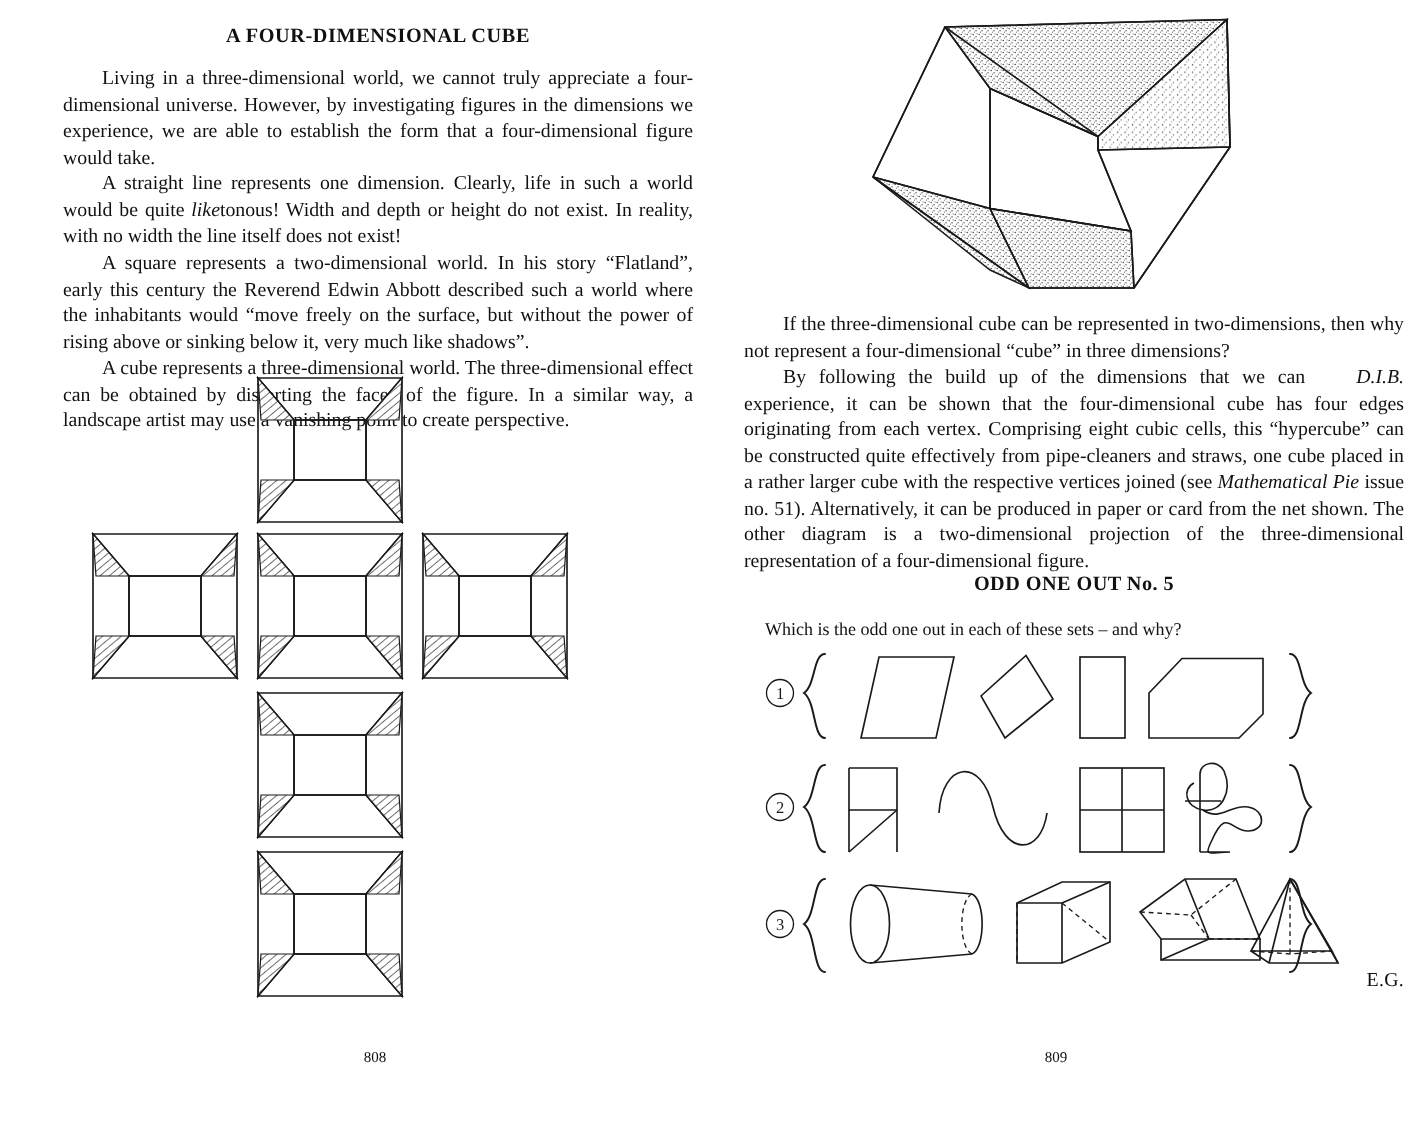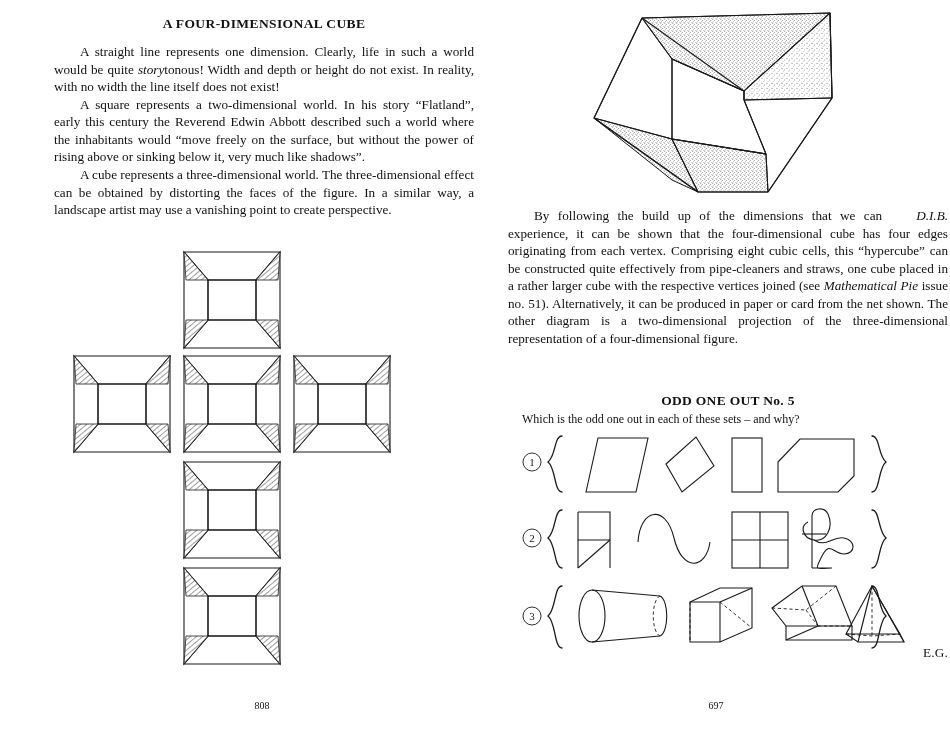--- a/index.html
+++ b/index.html
@@ -11,21 +11,21 @@
     width: 950px;
     height: 752px;
     position: relative;
     overflow: hidden;
     font-family: "Liberation Serif", "DejaVu Serif", serif;
     color: #111111;
   }
 
   .page {
     position: absolute;
-    top: 0; left: 16px;
+    top: 0; left: 4px;
     width: 911px;
     height: 752px;
   }
 
   
   .col-left {
     position: absolute;
     left: 38px;
     top: 16px;
     width: 420px;
@@ -44,21 +44,21 @@
     text-align: center;
     letter-spacing: 0.4px;
     margin: 0 0 11px 0;
     line-height: 1.2;
   }
   .section-title {
     font-size: 13.5px;
     font-weight: bold;
     text-align: center;
     letter-spacing: 0.3px;
-    margin: 12px;
+    margin: 0;
     line-height: 1.2;
   }
   p.body {
     font-size: 13.2px;
     line-height: 1.33;
     text-align: justify;
     text-justify: inter-word;
     margin: 0;
     text-indent: 26px;
     hyphens: manual;
@@ -109,31 +109,33 @@
 </style>
 </head>
 <body>
 
 <div class="page">
 
   <div class="col-left">
 
     <h1 class="article-title">A FOUR-DIMENSIONAL CUBE</h1>
 
-
-    <p class="body">A straight line represents one dimension. Clearly, life in such a world would be quite <span class="ital">story</span>tonous! Width and depth or height do not exist. In reality, with no width the line itself does not exist!</p>
+    <p class="body"><span>Living in a three-dimensional world, we cannot truly appreciate a four-dimensional universe. However, by investigating figures in the dimensions we experience, we are able to establish the form that a four-dimensional figure would take.</span></p>
+
+    <p class="body">A straight line represents one dimension. Clearly, life in such a world would be quite <span class="ital">like</span>tonous! Width and depth or height do not exist. In reality, with no width the line itself does not exist!</p>
 
     <p class="body"><span>A square represents a two-dimensional world. In his story “Flatland”, early this century the Reverend Edwin Abbott described such a world where the inhabitants would “move freely on the surface, but without the power of rising above or sinking below it, very much like shadows”.</span></p>
 
     <p class="body"><span>A cube represents a three-dimensional world. The three-dimensional effect can be obtained by distorting the faces of the figure. In a similar way, a landscape artist may use a vanishing point to create perspective.</span></p>
   </div>
 
   <div class="col-right">
 
     <div style="position:absolute; left:0; top:207px; width:440px;">
+      <p class="body"><span>If the three-dimensional cube can be represented in two-dimensions, then why not represent a four-dimensional “cube” in three dimensions?</span></p>
 
       <p class="body"><span class="sig-inline">D.I.B.</span>By following the build up of the dimensions that we can experience, it can be shown that the four-dimensional cube has four edges originating from each vertex. Comprising eight cubic cells, this “hypercube” can be constructed quite effectively from pipe-cleaners and straws, one cube placed in a rather larger cube with the respective vertices joined (see <span class="ital">Mathematical Pie</span> issue no. 51). Alternatively, it can be produced in paper or card from the net shown. The other diagram is a two-dimensional projection of the three-dimensional representation of a four-dimensional figure.</p>
     </div>
 
     <div style="position:absolute; left:0; top:381px; width:440px;">
       <h2 class="section-title">ODD ONE OUT No. 5</h2>
     </div>
 
     <div style="position:absolute; left:14px; top:412px; width:430px;">
       <p class="lead-q">Which is the odd one out in each of these sets – and why?</p>
@@ -342,15 +344,15 @@
           <path class="dash" d="M358,156 L358,206"></path>
           <path class="dash" d="M332,204 L358,206 L386,204"></path>
           <path class="ink" d="M358,156 L390,212"></path>
         </g>
       </g>
     </svg>
   </div>
 
   <div class="folio" id="folio-left">808</div>
 
-  <div class="folio" id="folio-right">697</div>
+  <div class="folio" id="folio-right">809</div>
 
 </div>
 
 </body></html>

